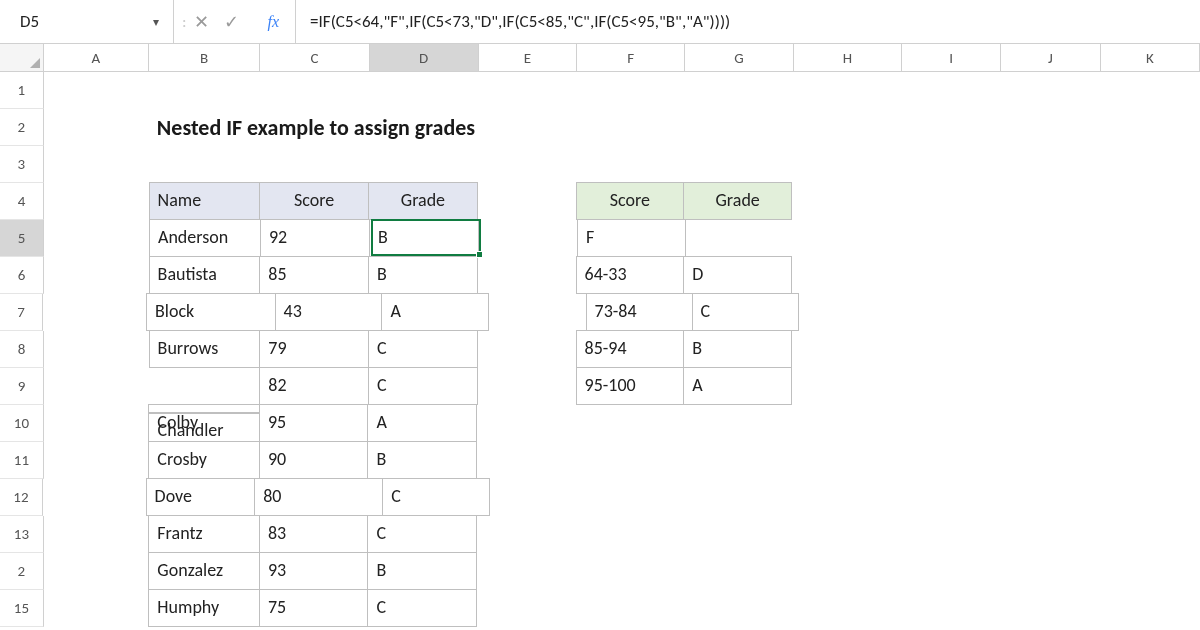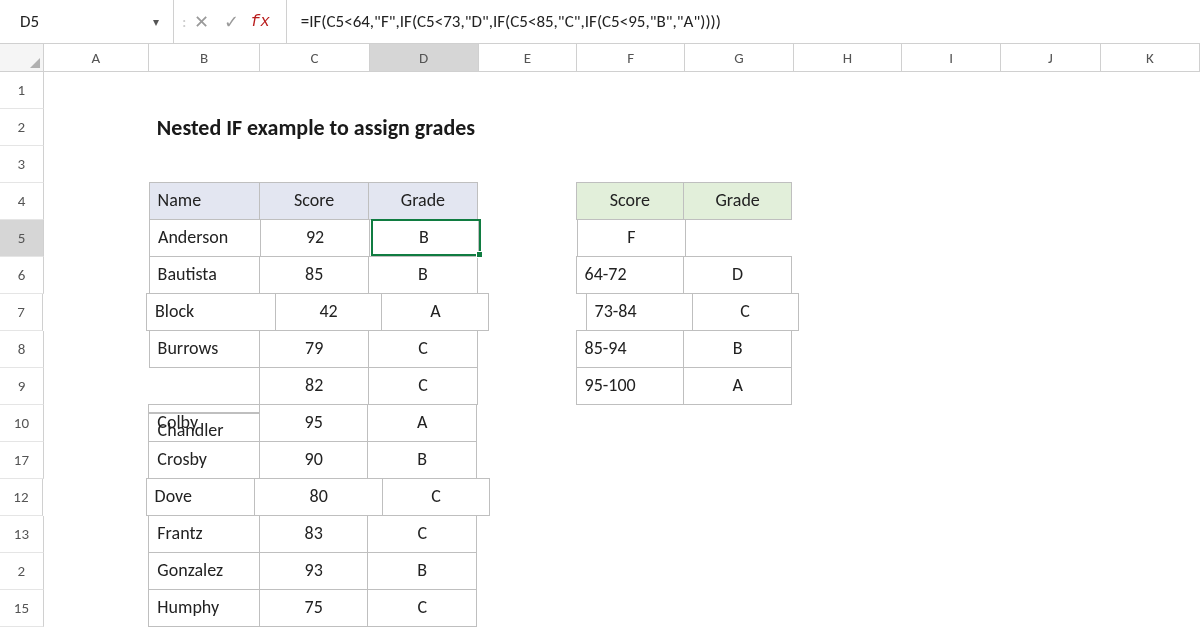--- a/index.html
+++ b/index.html
@@ -50,24 +50,25 @@
   }
   .fx-btn {
     width: 30px;
     text-align: center;
     color: #9a9a9a;
     font-size: 18px;
     line-height: 44px;
   }
   .fx-label {
     font-style: italic;
-    font-family: Liberation Mono, monospace;
-    color: #b91c1c;
+    font-family: Liberation Serif, serif;
+    color: #3b82f6;
     font-size: 16px;
     padding: 0 8px 0 4px;
+    margin-left: 17px;
   }
   .formula-input {
     flex: 1;
     display: flex;
     align-items: center;
     padding-left: 14px;
     font-size: 17px;
     color: #222;
   }
 
@@ -154,21 +155,21 @@
   .tbl-hdr {
     background: #e3e6f1;
     font-weight: 400;
     text-align: left;
   }
   .tbl-hdr.center { text-align: center; }
   .lookup-hdr {
     background: #e2efda;
     text-align: center;
   }
-  .center { text-align: center; }
+  .center { }
 
   .title-cell {
     font-size: 22px;
     font-weight: 700;
     color: #1a1a1a;
     overflow: visible;
     width: 800px;
   }
 
   
@@ -289,32 +290,32 @@
       <div class="cell colJ" style="width: 100px;"></div>
       <div class="cell colK" style="width: 100px;"></div>
     </div>
     <div class="row">
       <div class="rowhdr">6</div>
       <div class="cell colA" style="width: 106px;"></div>
       <div class="cell colB tbl-cell" style="width: 112px;">Bautista</div>
       <div class="cell colC tbl-cell center" style="width: 110px;">85</div>
       <div class="cell colD tbl-cell center" style="width: 110px;">B</div>
       <div class="cell colE" style="width: 99px;"></div>
-      <div class="cell colF tbl-cell" style="width: 109px;">64-72</div>
+      <div class="cell colF tbl-cell" style="width: 109px;">64-33</div>
       <div class="cell colG tbl-cell center" style="width: 109px;">D</div>
       <div class="cell colH" style="width: 109px;"></div>
       <div class="cell colI" style="width: 100px;"></div>
       <div class="cell colJ" style="width: 100px;"></div>
       <div class="cell colK" style="width: 100px;"></div>
     </div>
     <div class="row">
       <div class="rowhdr">7</div>
       <div class="cell colA" style="width: 106px;"></div>
       <div class="cell colB tbl-cell" style="width: 132px;">Block</div>
-      <div class="cell colC tbl-cell center" style="width: 110px;">42</div>
+      <div class="cell colC tbl-cell center" style="width: 110px;">43</div>
       <div class="cell colD tbl-cell center" style="width: 110px;">A</div>
       <div class="cell colE" style="width: 99px;"></div>
       <div class="cell colF tbl-cell" style="width: 109px;">73-84</div>
       <div class="cell colG tbl-cell center" style="width: 109px;">C</div>
       <div class="cell colH" style="width: 109px;"></div>
       <div class="cell colI" style="width: 100px;"></div>
       <div class="cell colJ" style="width: 100px;"></div>
       <div class="cell colK" style="width: 100px;"></div>
     </div>
     <div class="row">
@@ -353,21 +354,21 @@
       <div class="cell colD tbl-cell center" style="width: 110px;">A</div>
       <div class="cell colE" style="width: 99px;"></div>
       <div class="cell colF" style="width: 109px;"></div>
       <div class="cell colG" style="width: 109px;"></div>
       <div class="cell colH" style="width: 109px;"></div>
       <div class="cell colI" style="width: 100px;"></div>
       <div class="cell colJ" style="width: 100px;"></div>
       <div class="cell colK" style="width: 100px;"></div>
     </div>
     <div class="row">
-      <div class="rowhdr">17</div>
+      <div class="rowhdr">11</div>
       <div class="cell colA" style="width: 106px;"></div>
       <div class="cell colB tbl-cell" style="width: 112px;">Crosby</div>
       <div class="cell colC tbl-cell center" style="width: 110px;">90</div>
       <div class="cell colD tbl-cell center" style="width: 110px;">B</div>
       <div class="cell colE" style="width: 99px;"></div>
       <div class="cell colF" style="width: 109px;"></div>
       <div class="cell colG" style="width: 109px;"></div>
       <div class="cell colH" style="width: 109px;"></div>
       <div class="cell colI" style="width: 100px;"></div>
       <div class="cell colJ" style="width: 100px;"></div>

